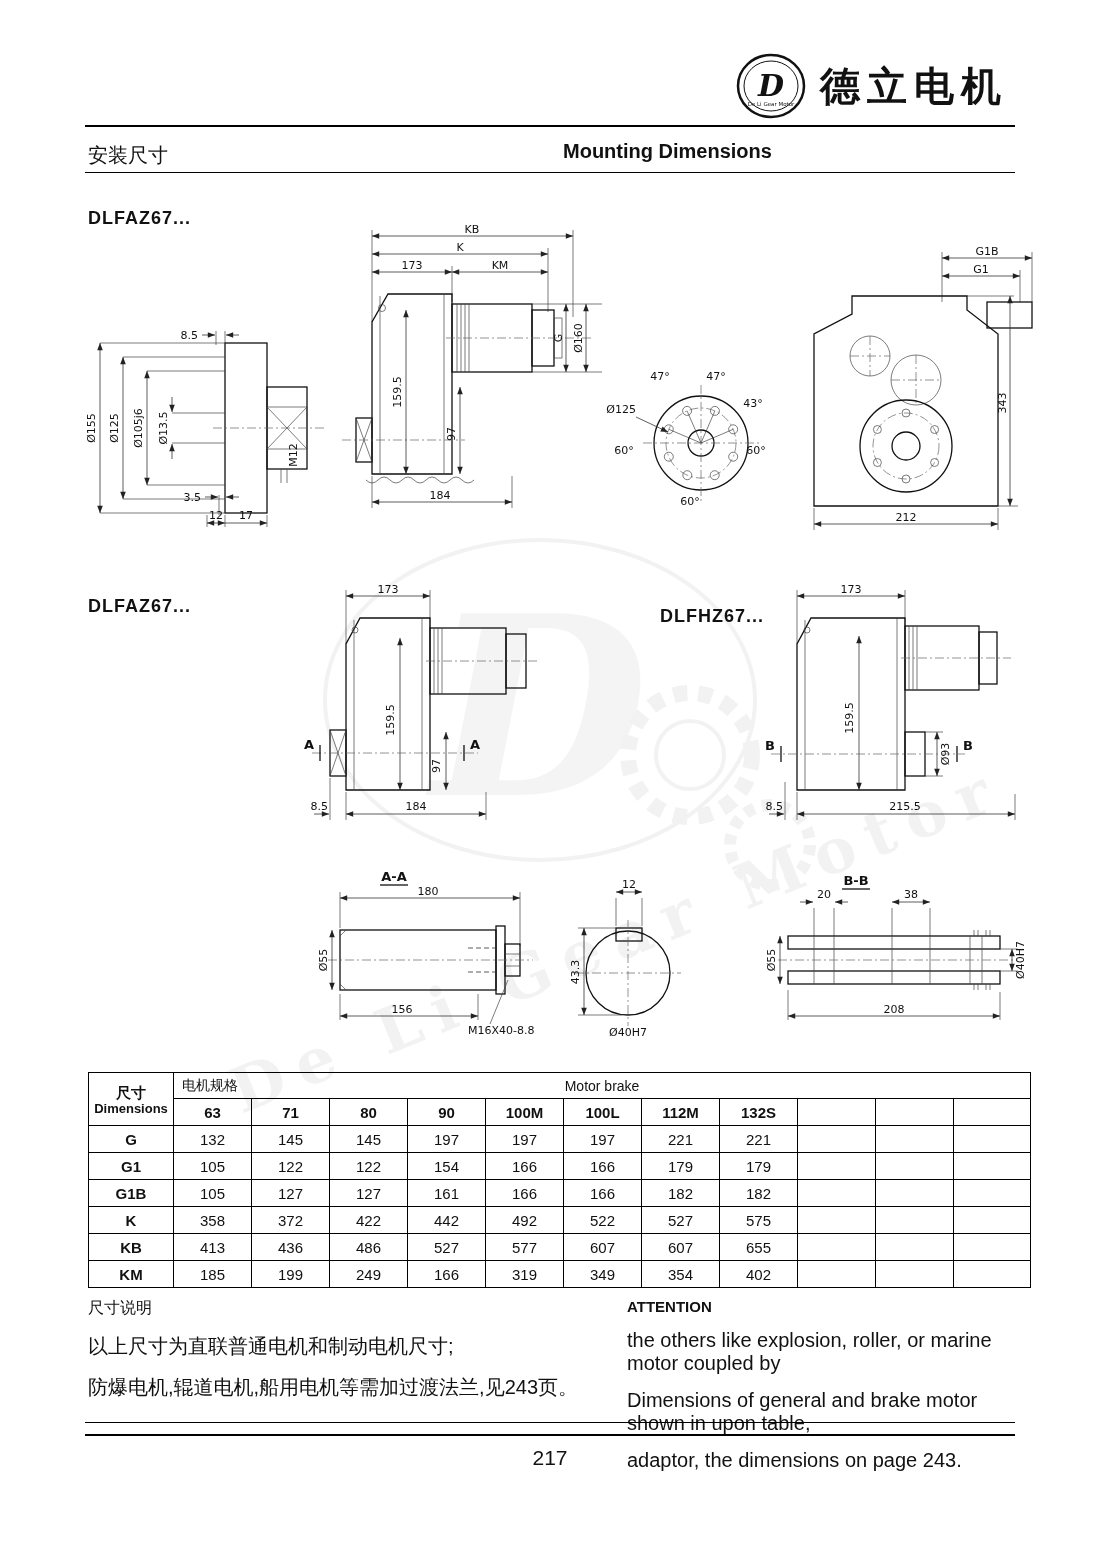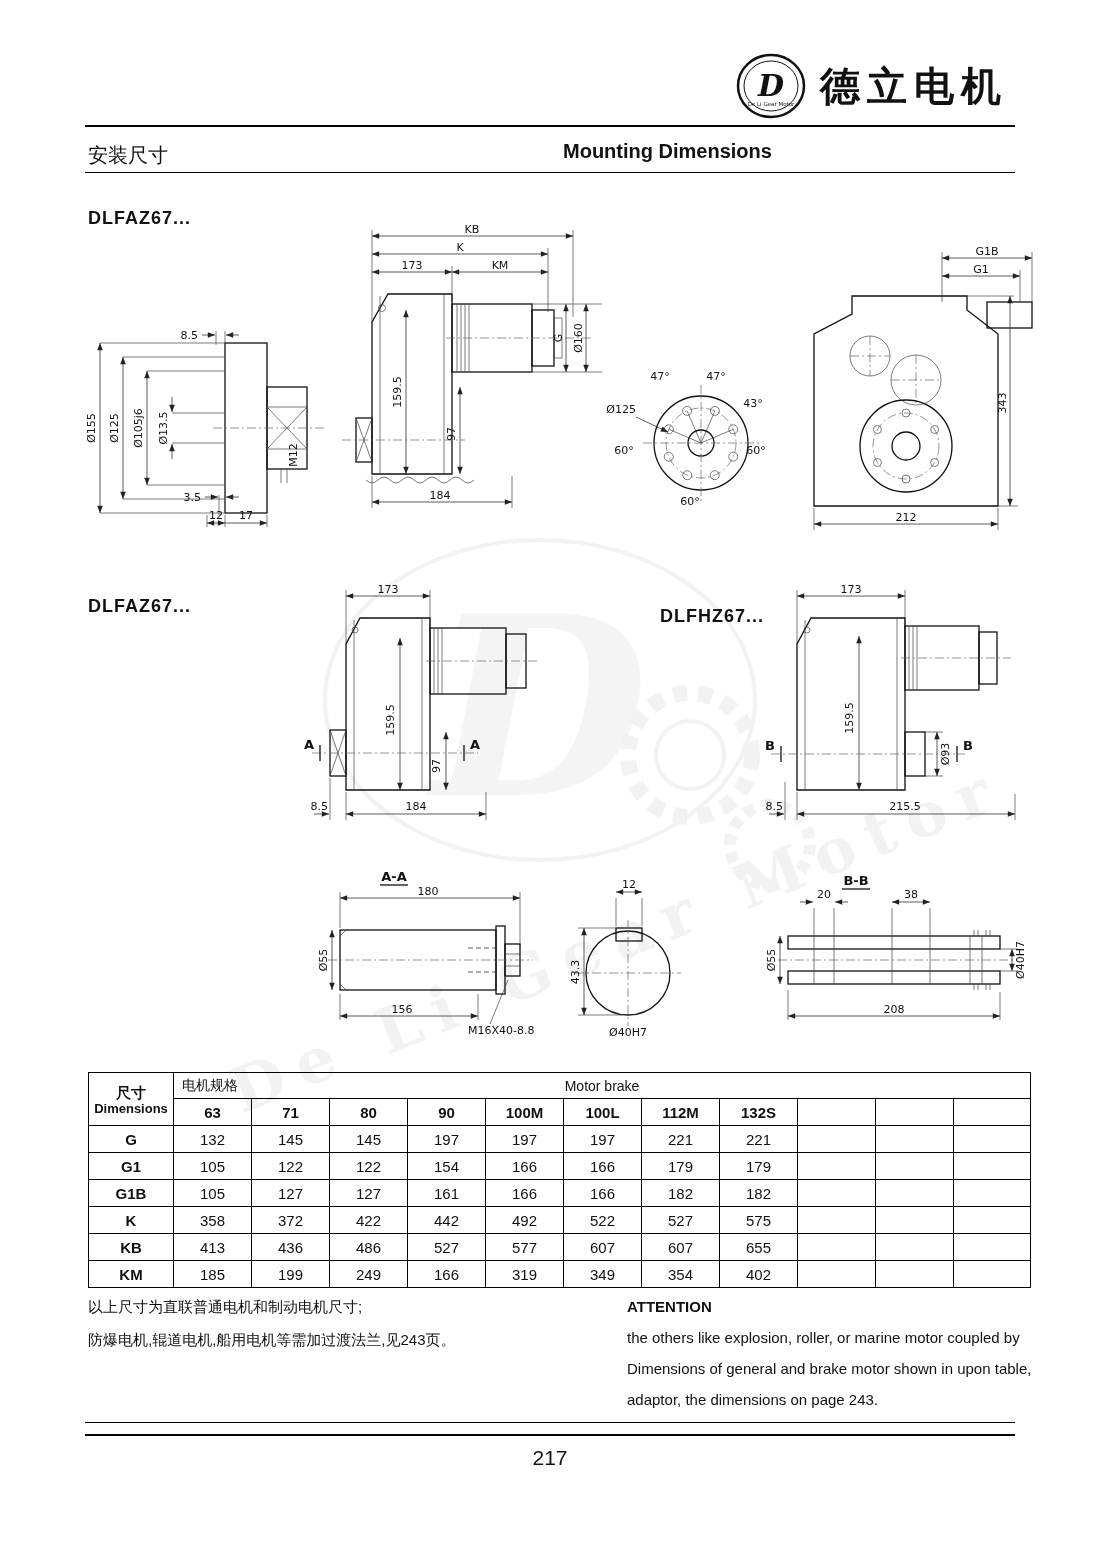--- a/index.html
+++ b/index.html
@@ -21,21 +21,21 @@
   table.dimtab { border-collapse:collapse; table-layout:fixed; width:942px; font-size:15px; }
   table.dimtab th, table.dimtab td { border:1px solid #000; text-align:center; padding:0; height:27px; }
   table.dimtab thead tr:first-child th { height:26px; }
   .corner-cn { font-size:15px; line-height:16px; padding-top:3px; }
   .corner-en { font-size:13px; line-height:15px; }
   .spec-th { position:relative; font-weight:normal; }
   .spec-cn { position:absolute; left:8px; top:4px; font-size:14px; }
   .spec-en { font-size:14px; }
   .colhead { font-weight:bold; font-size:15px; }
   .rowlab { font-weight:bold; }
-  .nline { font-size:15px; margin-bottom:14px; }
+  .nline { font-size:20px; margin-bottom:14px; }
   .rule { background:#000; }
 </style>
 </head>
 <body>
 
 <svg width="0" height="0" style="position:absolute">
   <defs>
     <marker id="arr" viewBox="0 0 10 10" refX="9.5" refY="5" markerWidth="10" markerHeight="10" orient="auto-start-reverse">
       <path d="M0.5,1.5 L9.5,5 L0.5,8.5 Z" fill="#222"></path>
     </marker>
@@ -522,20 +522,21 @@
         <td>402</td>
         <td></td>
           <td></td>
           <td></td>
       </tr>
     </tbody>
   </table>
 </div>
 
 <div class="abs" style="left:88px;top:1298px;width:505px;">
+  <div style="font-size:16px;margin-bottom:14px;">尺寸说明</div>
   <div class="nline">以上尺寸为直联普通电机和制动电机尺寸;</div>
   <div class="nline">防爆电机,辊道电机,船用电机等需加过渡法兰,见243页。</div>
 </div>
 <div class="abs" style="left:627px;top:1298px;width:410px;">
   <div style="font-size:15px;font-weight:bold;margin-bottom:14px;">ATTENTION</div>
   <div class="nline">the others like explosion, roller, or marine motor coupled by</div>
   <div class="nline">Dimensions of general and brake motor shown in upon table,</div>
   <div class="nline">adaptor, the dimensions on page 243.</div>
 </div>
 

